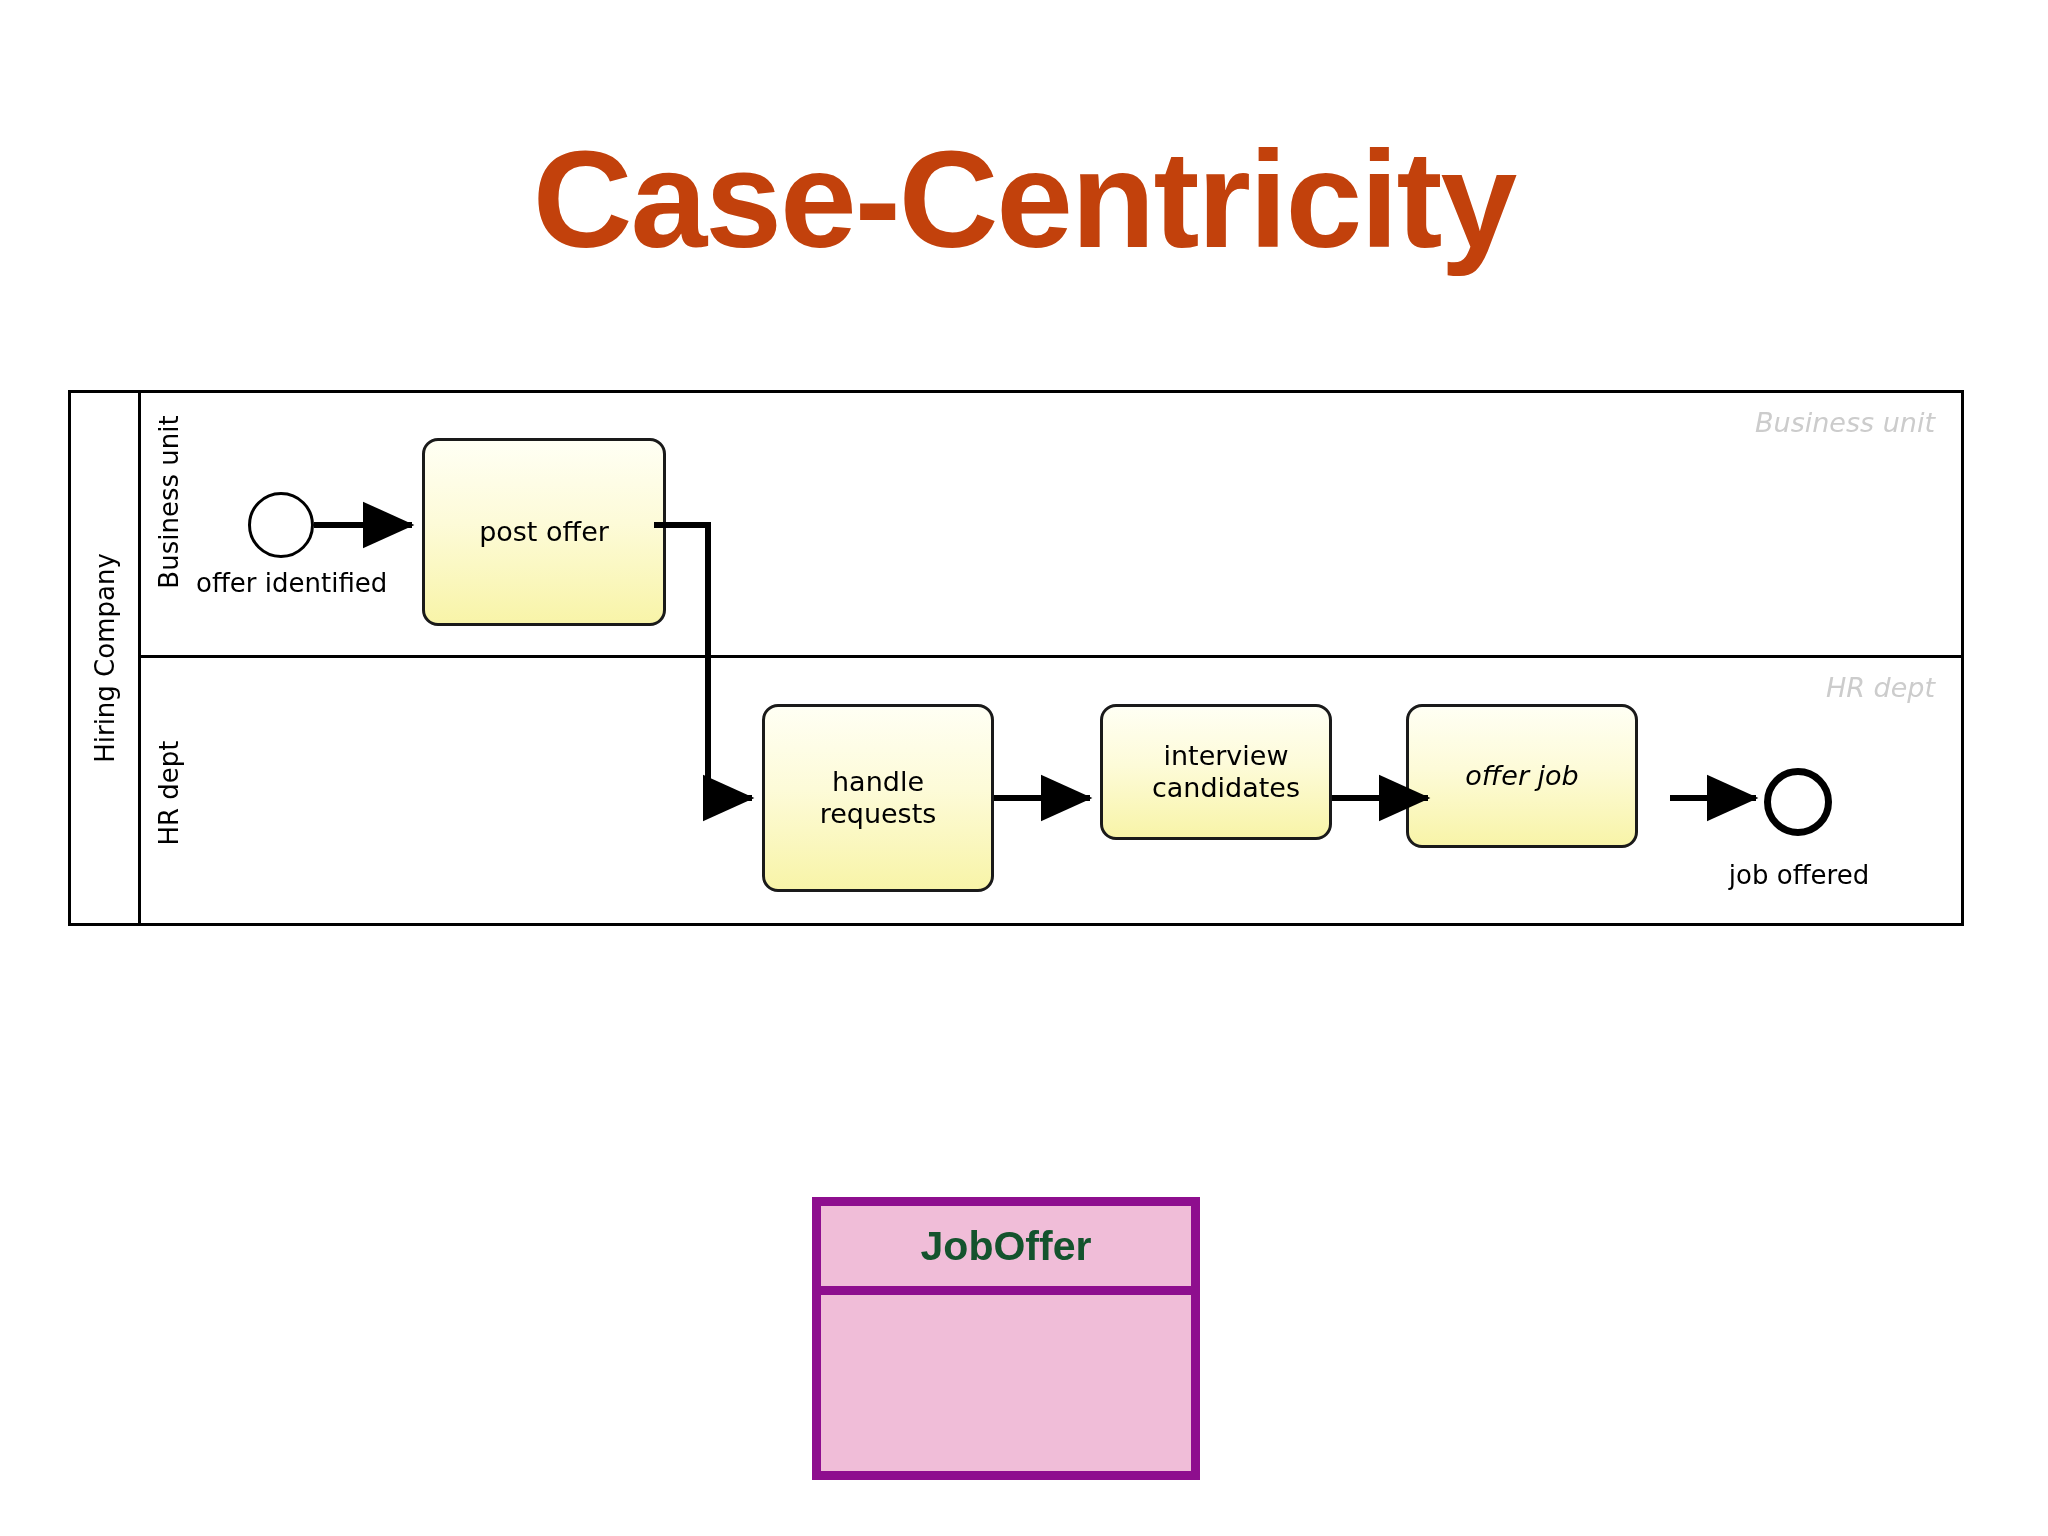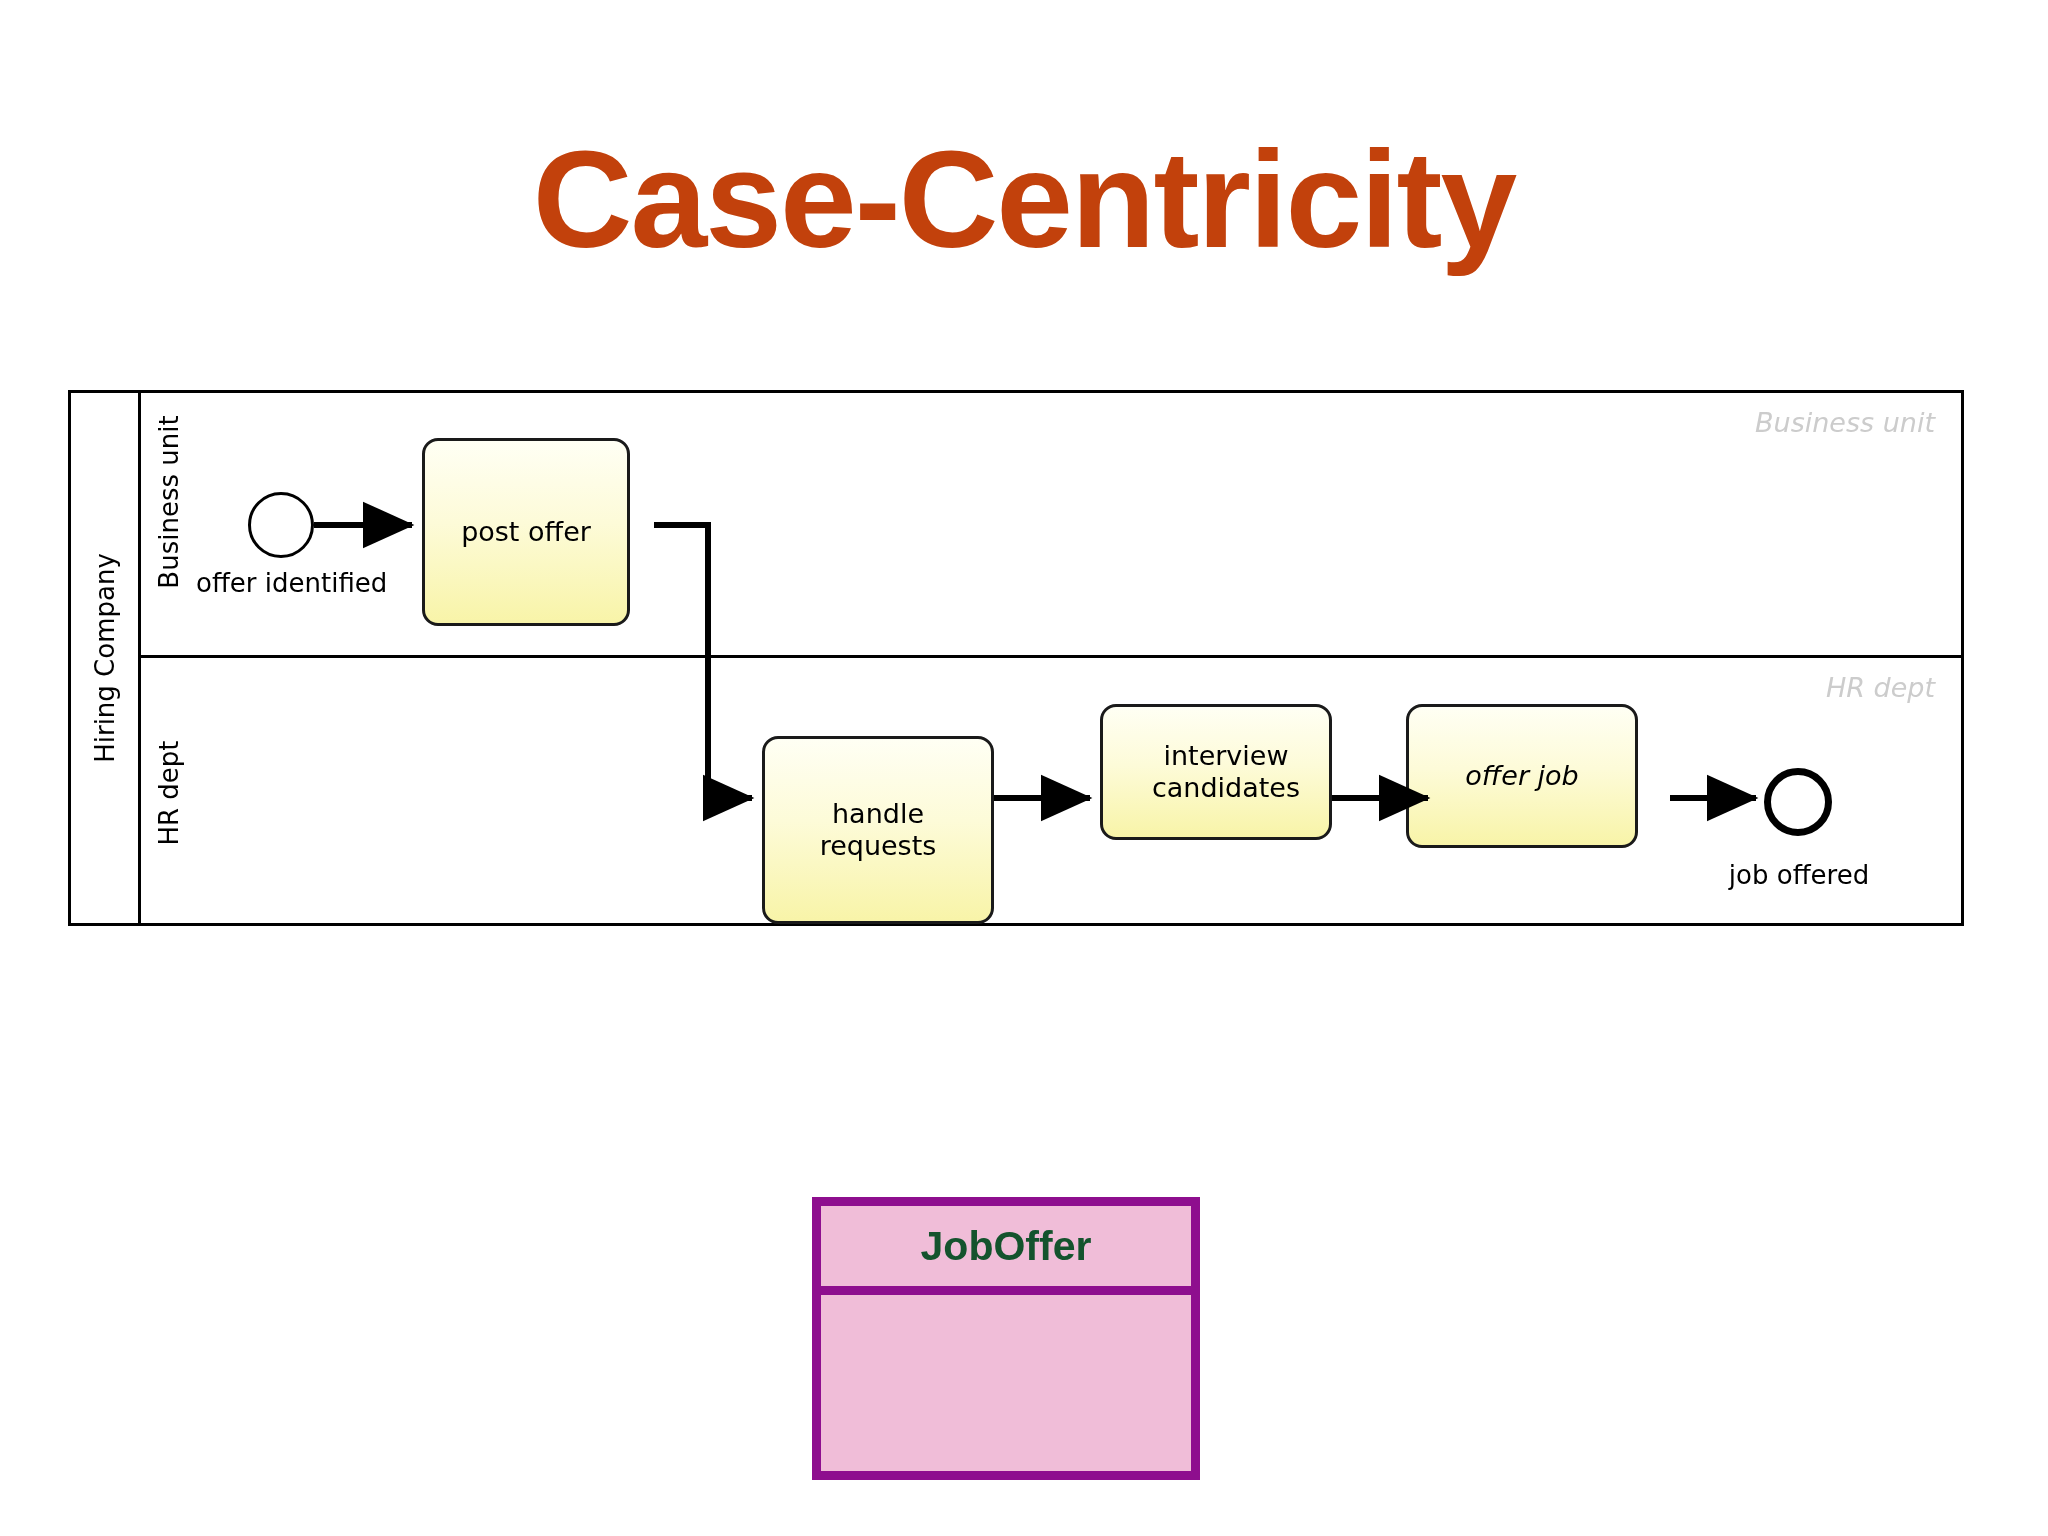--- a/index.html
+++ b/index.html
@@ -119,22 +119,22 @@
     background: linear-gradient(to bottom, #fffff4 0%, #fdfbd8 45%, #f8f4a8 100%);
     display: flex;
     align-items: center;
     justify-content: center;
     text-align: center;
     font-size: 27px;
     line-height: 1.18;
     color: #000000;
     padding: 4px 8px;
   }
-  #task-post-offer       { left: 422px; top: 438px; width: 208px; height: 188px; }
-  #task-handle-requests  { left: 762px; top: 704px; width: 232px; height: 188px; margin-top: 32px; }
+  #task-post-offer       { left: 422px; top: 438px; width: 244px; height: 188px; }
+  #task-handle-requests  { left: 762px; top: 704px; width: 232px; height: 188px; }
   #task-interview-cand   { left: 1100px; top: 704px; width: 232px; height: 136px; padding-left: 28px; }
   #task-offer-job        { left: 1406px; top: 704px; width: 232px; height: 144px; font-style: italic; }
 
   
   .event {
     position: absolute;
     border-radius: 50%;
     background: #ffffff;
     box-sizing: border-box;
   }

